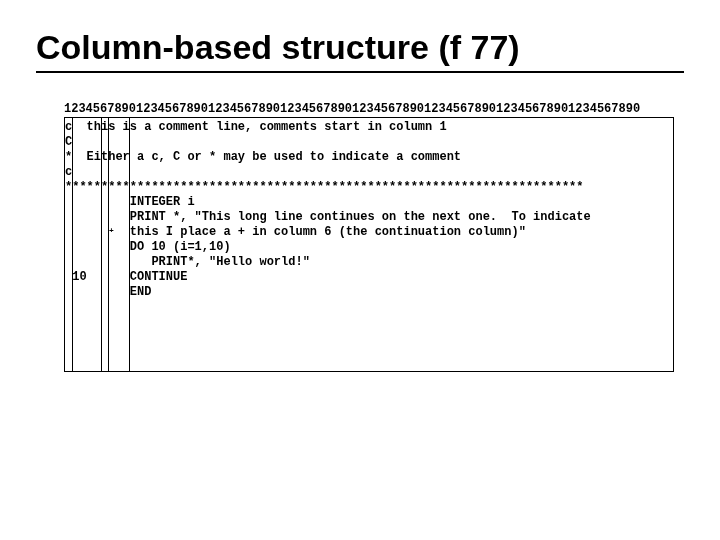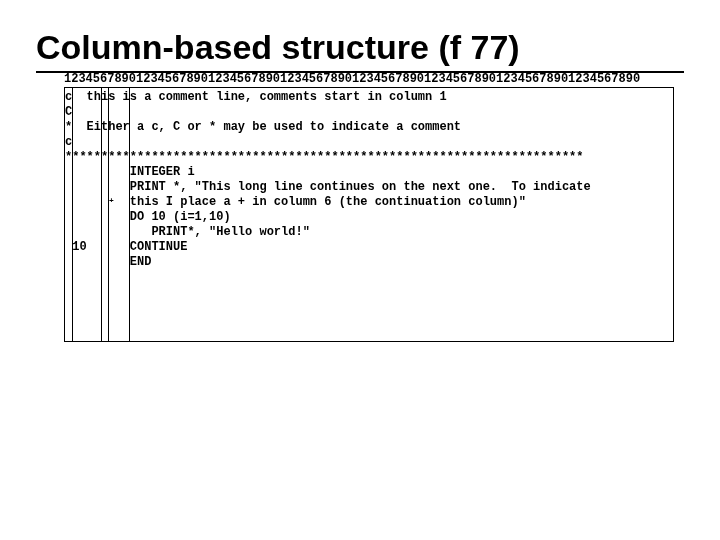--- a/index.html
+++ b/index.html
@@ -14,20 +14,21 @@
   .slide {
     width: 720px;
     height: 540px;
     position: relative;
     box-sizing: border-box;
     padding: 28px 36px 0 36px;
   }
   .title-wrap {
     border-bottom: 2px solid #000;
     padding-bottom: 4px;
+    margin-bottom: 30px;
   }
   .title {
     font-family: "Arial Black", Arial, sans-serif;
     font-weight: 900;
     font-size: 34px;
     letter-spacing: 0px;
     color: #000;
     margin: 0;
   }
   .ruler {

